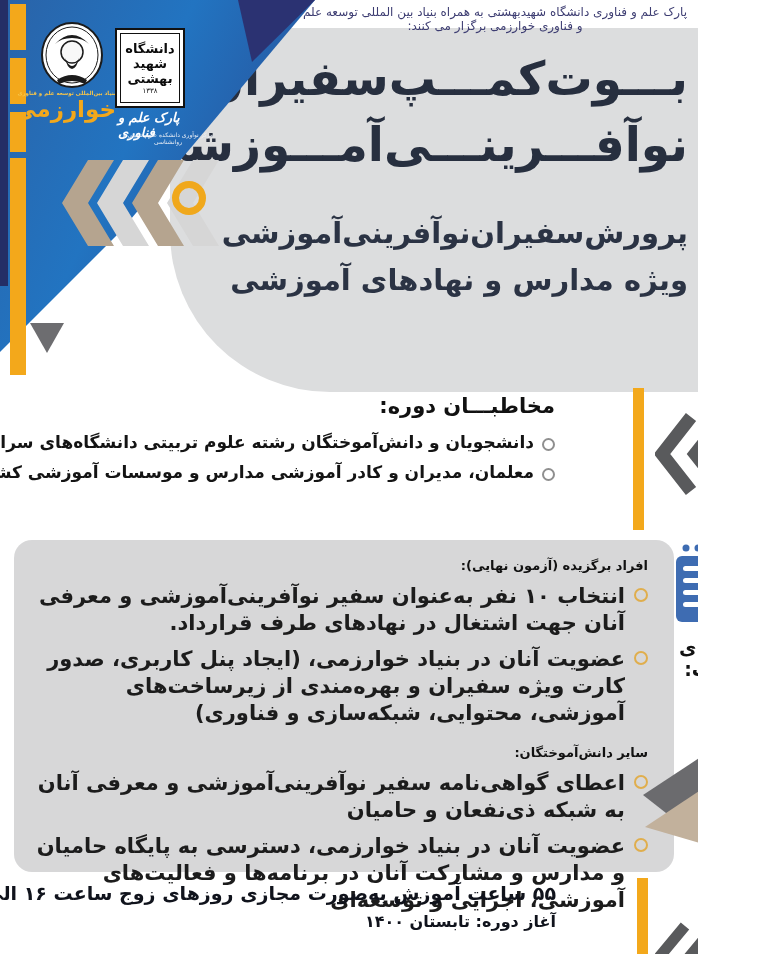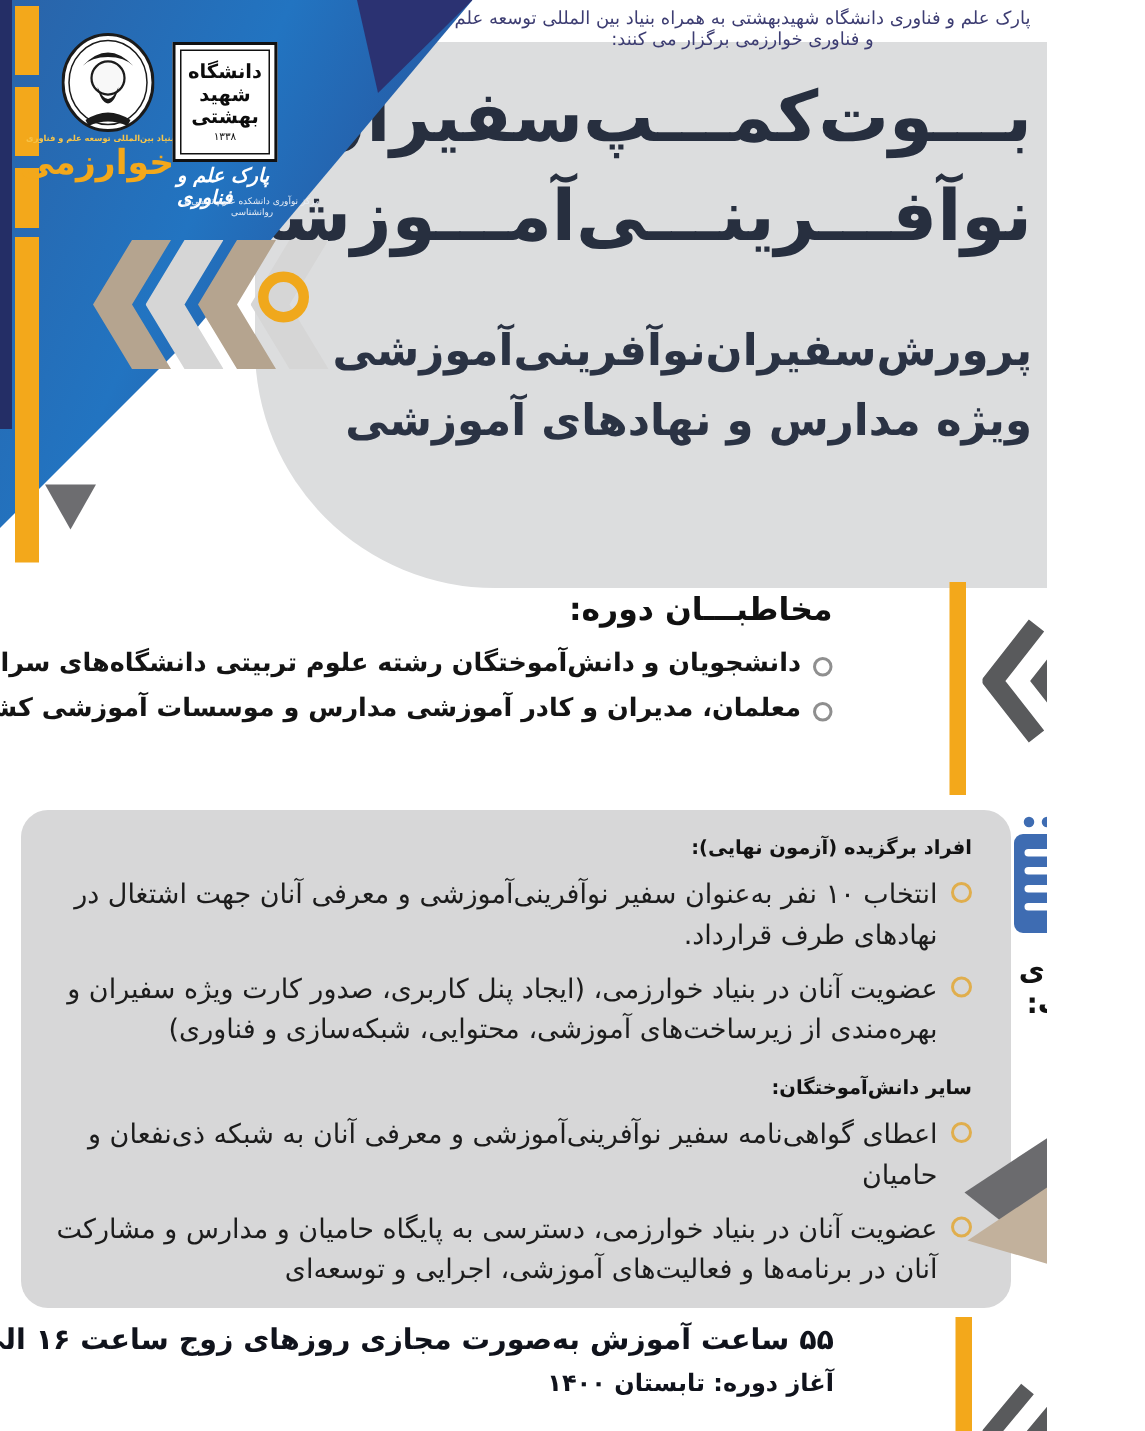--- a/index.html
+++ b/index.html
@@ -55,21 +55,21 @@
   .aud-row{display:flex;align-items:flex-start;margin-top:10px;}
   .ring-gray{flex:0 0 auto;width:9px;height:9px;border:2px solid #8f8f8f;border-radius:50%;margin-top:6px;margin-left:8px;background:#fff;}
   .aud-text{font-weight:700;font-size:17px;white-space:nowrap;color:#141414;}
 
   
   .info-box{left:14px;top:540px;width:660px;height:332px;background:#d7d7d8;border-radius:18px;}
   .info-inner{position:absolute;left:22px;right:26px;top:18px;direction:rtl;text-align:right;color:#1a1a1a;}
   .box-head{font-weight:800;font-size:13px;color:#121212;margin-bottom:10px;}
   .box-row{display:flex;align-items:flex-start;margin-top:9px;}
   .ring-y{flex:0 0 auto;width:10px;height:10px;border:2.5px solid #e0ae4d;border-radius:50%;margin-top:5px;margin-left:9px;background:transparent;}
-  .box-text{font-size:18px;line-height:27px;color:#1c1c1c;}
+  .box-text{font-size:21px;line-height:27px;color:#1c1c1c;font-weight:bold;}
 
   
   .benefits-label{left:660px;top:636px;width:100px;text-align:center;font-weight:800;font-size:19px;color:#121212;direction:rtl;}
 
   
   .sched-wrap{right:142px;top:882px;text-align:right;direction:rtl;color:#10131c;}
   .sched-1{font-weight:800;font-size:19px;white-space:nowrap;}
   .sched-2{font-weight:800;font-size:16px;margin-top:8px;}
 </style>
 </head>

